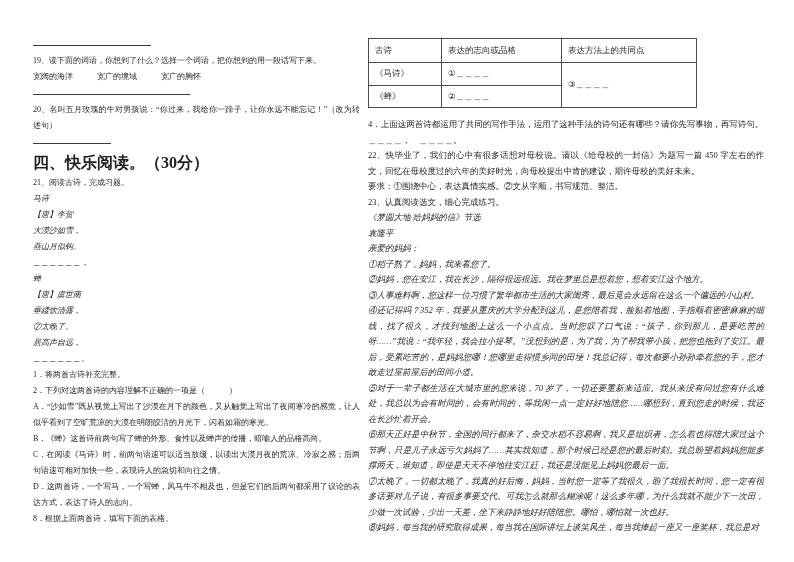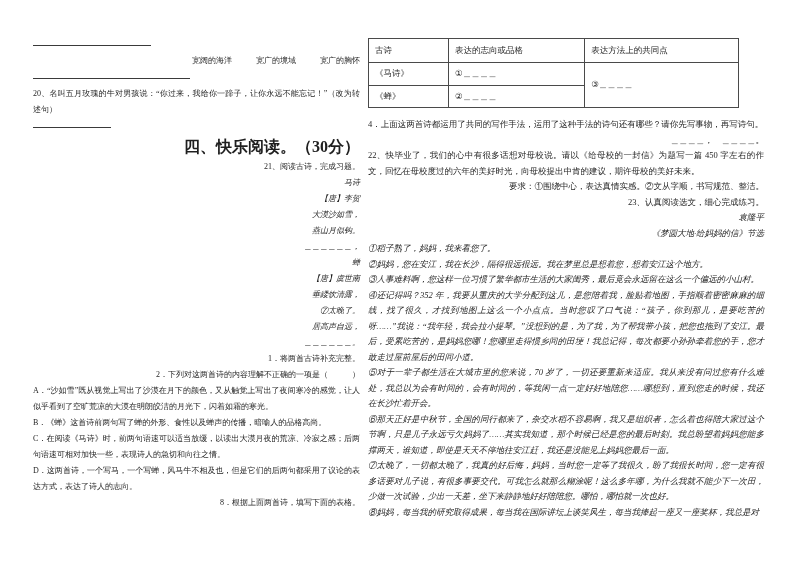--- a/index.html
+++ b/index.html
@@ -3,49 +3,50 @@
 <meta charset="utf-8">
 <style>
   html,body { margin:0; padding:0; background:#ffffff; }
   .page {
     position:relative; width:794px; height:562px; background:#ffffff;
     overflow:hidden; color:#1f1f1f;
     font-family:"Liberation Serif","DejaVu Serif",serif;
   }
   .col-left  { position:absolute; left:33px;  top:36px; width:327px; font-size:8px;   line-height:16px; }
   .col-right { position:absolute; left:368px; top:30px; width:396px; font-size:8.5px; line-height:15.5px; }
-  p { margin:0; padding:0;text-align:right; }
+  p { margin:0; padding:0; }
   .rule { height:9px; margin-bottom:7px; border-bottom:1px solid #3a3a3a; }
   .rule.w1 { width:118px; }
   .rule.w2 { width:157px; }
   .rule.w3 { width:78px; }
   .section-title { font-weight:bold; font-size:16px; line-height:24px; }
   .poem-line { font-style:italic; }
   .passage-line { font-style:italic; }
   .just { text-align:justify; }
   table.cmp {
-    border-collapse:collapse; width:371px; margin:8px 0 9px 0;
+    border-collapse:collapse; width:329px; margin:8px 0 9px 0;
     font-size:8.5px;
     border-radius:27px;
   }
   table.cmp th, table.cmp td {
     border:1px solid #4a4a4a; text-align:left; font-weight:normal;
     padding:3px 6px; vertical-align:middle;
   }
   table.cmp th { height:17px; }
   table.cmp td { height:15px;margin-top:44px; }
   .c1 { width:64px; } .c2 { width:118px;margin-top:12px; } .c3 { width:135px; }
 </style>
 </head>
 <body>
 
 <div class="page">
 
   <div class="col-left">
     <div class="rule w1"></div>
+    <p class="just">19、读下面的词语，你想到了什么？选择一个词语，把你想到的用一段话写下来。</p>
     <p>宽阔的海洋　　　宽广的境域　　　宽广的胸怀</p>
     <div class="rule w2"></div>
     <p class="just">20、名叫五月玫瑰的牛对男孩说：“你过来，我给你一蹄子，让你永远不能忘记！”（改为转述句）</p>
     <div class="rule w3"></div>
 
     <p class="section-title">四、快乐阅读。（30分）</p>
     <p>21、阅读古诗，完成习题。</p>
 
     <p class="poem-line">马诗</p>
     <p class="poem-line">【唐】李贺</p>
@@ -89,22 +90,23 @@
       </tr>
     </tbody>
       </table>
 
     <p class="just">4．上面这两首诗都运用了共同的写作手法，运用了这种手法的诗句还有哪些？请你先写事物，再写诗句。</p>
     <p>＿＿＿＿，　＿＿＿＿。</p>
     <p class="just">22、快毕业了，我们的心中有很多话想对母校说。请以《给母校的一封信》为题写一篇 450 字左右的作文，回忆在母校度过的六年的美好时光，向母校提出中肯的建议，期许母校的美好未来。</p>
     <p>要求：①围绕中心，表达真情实感。②文从字顺，书写规范、整洁。</p>
     <p>23、认真阅读选文，细心完成练习。</p>
 
+    <p class="passage-line">《梦圆大地·给妈妈的信》节选</p>
     <p class="passage-line">袁隆平</p>
-    <p class="passage-line">《梦圆大地·给妈妈的信》节选</p>
+    <p class="passage-line">亲爱的妈妈：</p>
     <p class="passage-line just">①稻子熟了，妈妈，我来看您了。</p>
     <p class="passage-line just">②妈妈，您在安江，我在长沙，隔得很远很远。我在梦里总是想着您，想着安江这个地方。</p>
     <p class="passage-line just">③人事难料啊，您这样一位习惯了繁华都市生活的大家闺秀，最后竟会永远留在这么一个偏远的小山村。</p>
     <p class="passage-line just">④还记得吗？352 年，我要从重庆的大学分配到这儿，是您陪着我，脸贴着地图，手指顺着密密麻麻的细线，找了很久，才找到地图上这么一个小点点。当时您叹了口气说：“孩子，你到那儿，是要吃苦的呀……”我说：“我年轻，我会拉小提琴。”没想到的是，为了我，为了帮我带小孩，把您也拖到了安江。最后，受累吃苦的，是妈妈您哪！您哪里走得惯乡间的田埂！我总记得，每次都要小孙孙牵着您的手，您才敢走过屋前屋后的田间小道。</p>
     <p class="passage-line just">⑤对于一辈子都生活在大城市里的您来说，70 岁了，一切还要重新来适应。我从来没有问过您有什么难处，我总以为会有时间的，会有时间的，等我闲一点一定好好地陪您……哪想到，直到您走的时候，我还在长沙忙着开会。</p>
     <p class="passage-line just">⑥那天正好是中秋节，全国的同行都来了，杂交水稻不容易啊，我又是组织者，怎么着也得陪大家过这个节啊，只是儿子永远亏欠妈妈了……其实我知道，那个时候已经是您的最后时刻。我总盼望着妈妈您能多撑两天，谁知道，即使是天天不停地往安江赶，我还是没能见上妈妈您最后一面。</p>
     <p class="passage-line just">⑦太晚了，一切都太晚了，我真的好后悔，妈妈，当时您一定等了我很久，盼了我很长时间，您一定有很多话要对儿子说，有很多事要交代。可我怎么就那么糊涂呢！这么多年哪，为什么我就不能少下一次田，少做一次试验，少出一天差，坐下来静静地好好陪陪您。哪怕，哪怕就一次也好。</p>
     <p class="passage-line just">⑧妈妈，每当我的研究取得成果，每当我在国际讲坛上谈笑风生，每当我捧起一座又一座奖杯，我总是对</p>
   </div>
 

